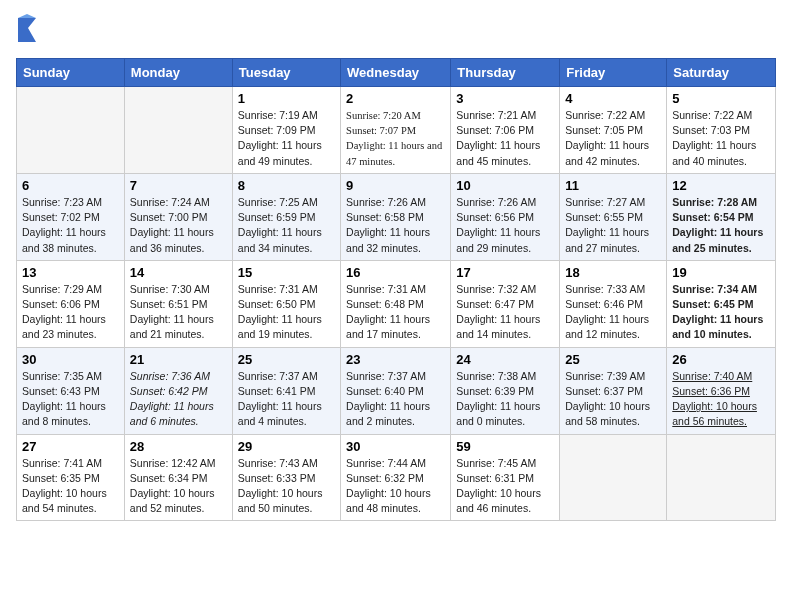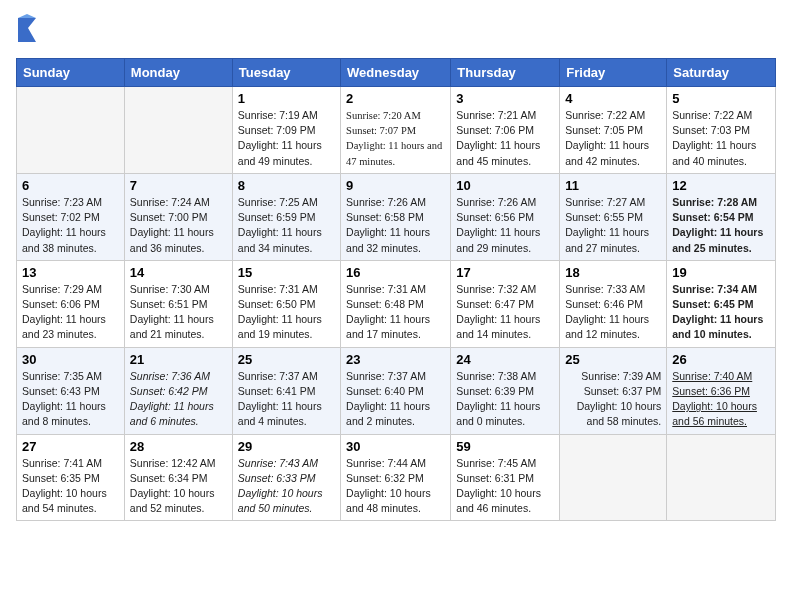--- a/index.html
+++ b/index.html
@@ -278,21 +278,21 @@
 Daylight: 11 hours and 2 minutes.</div>
           </td>
           <td>
             <span class="day-number">24</span>
             <div class="day-detail" style="white-space: pre-line;">Sunrise: 7:38 AM
 Sunset: 6:39 PM
 Daylight: 11 hours and 0 minutes.</div>
           </td>
           <td>
             <span class="day-number">25</span>
-            <div class="day-detail" style="white-space: pre-line; text-align: right;">Sunrise: 7:39 AM
+            <div class="day-detail" style="white-space: pre-line;">Sunrise: 7:39 AM
 Sunset: 6:37 PM
 Daylight: 10 hours and 58 minutes.</div>
           </td>
           <td>
             <span class="day-number">26</span>
             <div class="day-detail" style="white-space: pre-line; text-decoration: underline;">Sunrise: 7:40 AM
 Sunset: 6:36 PM
 Daylight: 10 hours and 56 minutes.</div>
           </td>
         </tr>
@@ -304,21 +304,21 @@
 Daylight: 10 hours and 54 minutes.</div>
           </td>
           <td>
             <span class="day-number">28</span>
             <div class="day-detail" style="white-space: pre-line;">Sunrise: 12:42 AM
 Sunset: 6:34 PM
 Daylight: 10 hours and 52 minutes.</div>
           </td>
           <td>
             <span class="day-number">29</span>
-            <div class="day-detail" style="white-space: pre-line; font-style: italic;">Sunrise: 7:43 AM
+            <div class="day-detail" style="white-space: pre-line;">Sunrise: 7:43 AM
 Sunset: 6:33 PM
 Daylight: 10 hours and 50 minutes.</div>
           </td>
           <td>
             <span class="day-number">30</span>
             <div class="day-detail" style="white-space: pre-line;">Sunrise: 7:44 AM
 Sunset: 6:32 PM
 Daylight: 10 hours and 48 minutes.</div>
           </td>
           <td>

